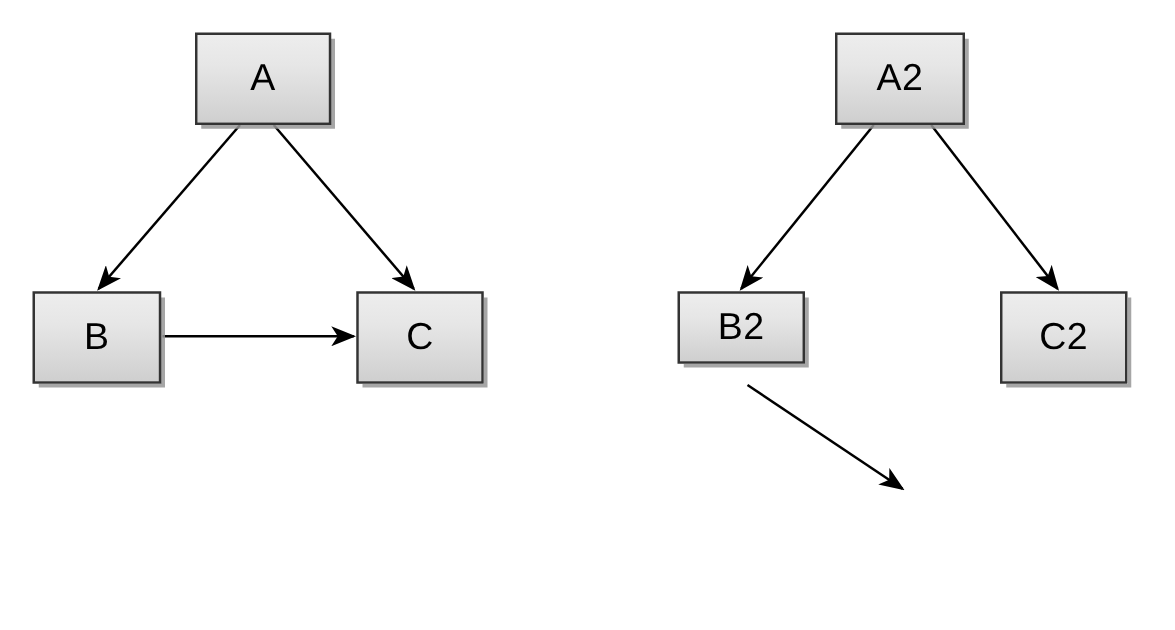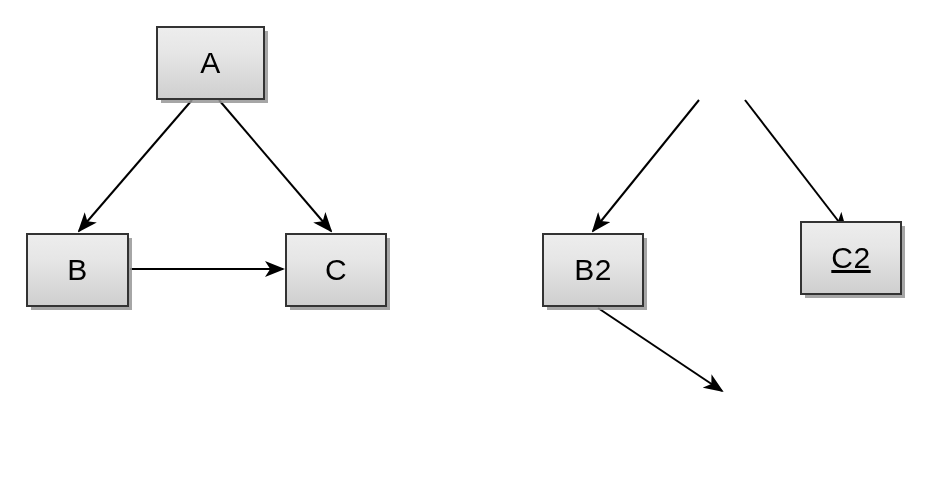--- a/index.html
+++ b/index.html
@@ -75,21 +75,24 @@
   <div class="graph" id="node-layer">
       <div class="node" style="left: 156px; top: 26px; width: 109px; height: 74px;">
         <span class="node-label">A</span>
       </div>
       <div class="node" style="left: 26px; top: 233px; width: 103px; height: 74px;">
         <span class="node-label">B</span>
       </div>
       <div class="node" style="left: 285px; top: 233px; width: 102px; height: 74px;">
         <span class="node-label">C</span>
       </div>
-      <div class="node" style="left: 542px; top: 233px; width: 102px; height: 74px; justify-content: center;">
+      <div class="node" style="left: 668px; top: 26px; width: 104px; height: 74px;">
+        <span class="node-label">A2</span>
+      </div>
+      <div class="node" style="left: 542px; top: 233px; width: 102px; height: 58px; justify-content: center;">
         <span class="node-label">B2</span>
       </div>
-      <div class="node" style="left: 800px; top: 221px; width: 102px; height: 74px; text-decoration: underline;">
+      <div class="node" style="left: 800px; top: 233px; width: 102px; height: 74px;">
         <span class="node-label">C2</span>
       </div>
     </div>
 
 </div>
 
 </body></html>

